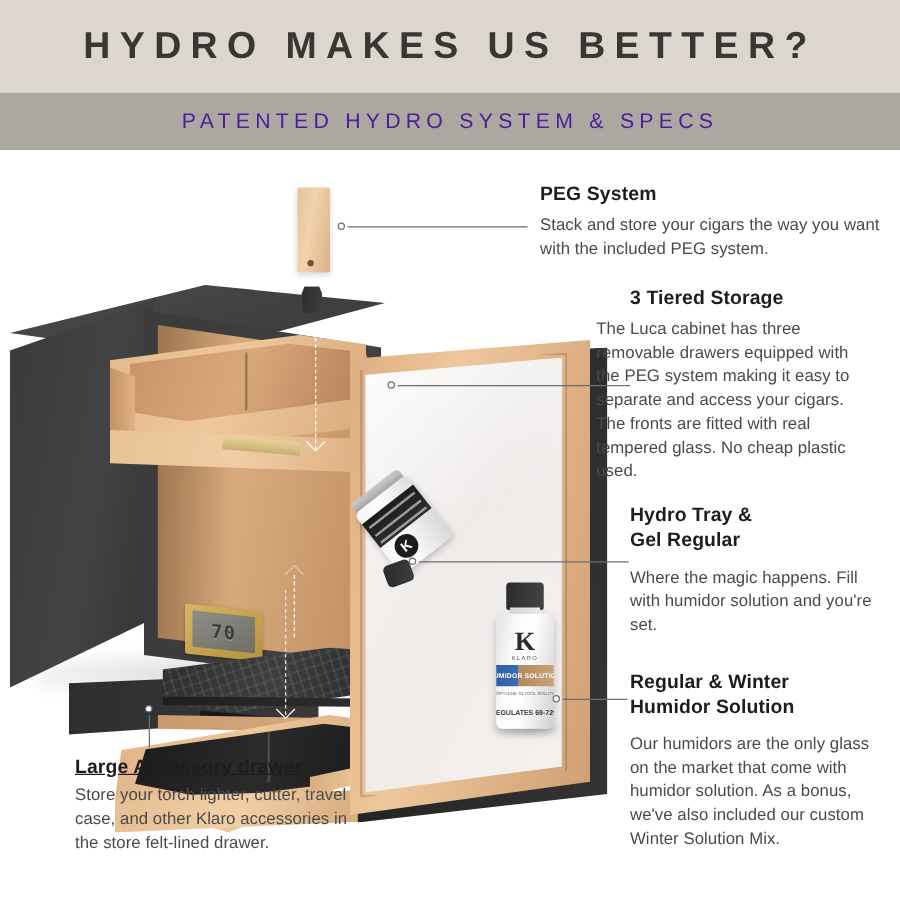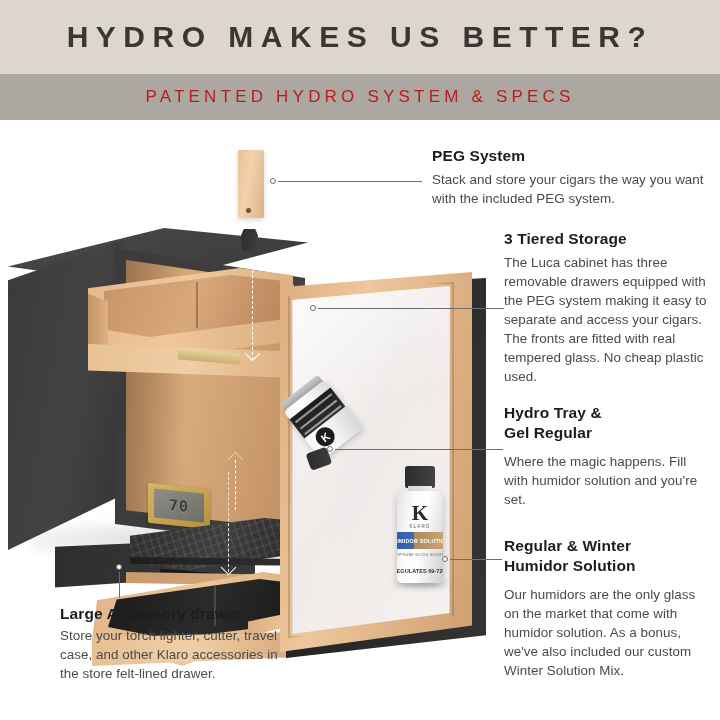--- a/index.html
+++ b/index.html
@@ -22,21 +22,21 @@
     font-size:30px; font-weight:bold; color:#3a3632;
     letter-spacing:7.5px; white-space:nowrap;
   }
   #header-subtitle-band{
     position:absolute; left:0; top:74px; width:720px; height:46px;
     background:#ada7a1;
   }
   #header-subtitle{
     position:absolute; left:0; top:74px; width:720px; height:46px;
     display:flex; align-items:center; justify-content:center;
-    font-size:17px; font-weight:500; color:#b91c1c;
+    font-size:17px; font-weight:500; color:#4c1d95;
     letter-spacing:4.2px; white-space:nowrap;
   }
 
   
   .callout-title{
     position:absolute; font-size:15.5px; font-weight:bold;
     color:#1d1d1d; line-height:1.28; letter-spacing:.1px;
   }
   .callout-body{
     position:absolute; font-size:13.4px; color:#4a4a4a;
@@ -443,30 +443,30 @@
 </div>
 
 <div class="leader-dot" style="left:270px; top:178px;"></div>
 <div class="leader-line-h" style="left:278px; top:181px; width:144px;"></div>
 <div class="callout-title" style="left:432px; top:146px; width:275px;">PEG System</div>
 <div class="callout-body" style="left:432px; top:170px; width:272px;">Stack and store your cigars the way you want with the included PEG system.</div>
 
 <div class="leader-dot" style="left:310px; top:305px;"></div>
 <div class="leader-line-h" style="left:318px; top:308px; width:186px;"></div>
 <div class="callout-title" style="left:504px; top:229px; width:210px;">3 Tiered Storage</div>
-<div class="callout-body" style="left:504px; top:253px; width:206px;">The Luca cabinet has three removable drawers equipped with the PEG system making it easy to separate and access your cigars. The fronts are fitted with real tempered glass. No cheap plastic used.</div>
+<div class="callout-body" style="left:477px; top:253px; width:206px;">The Luca cabinet has three removable drawers equipped with the PEG system making it easy to separate and access your cigars. The fronts are fitted with real tempered glass. No cheap plastic used.</div>
 
 <div class="leader-dot" style="left:327px; top:446px;"></div>
 <div class="leader-line-h" style="left:335px; top:449px; width:168px;"></div>
 <div class="callout-title" style="left:504px; top:403px; width:210px;">Hydro Tray &amp;</div>
 <div class="callout-title" style="left:504px; top:423px; width:210px;">Gel Regular</div>
 <div class="callout-body" style="left:504px; top:452px; width:206px;">Where the magic happens. Fill with humidor solution and you're set.</div>
 
 <div class="leader-dot" style="left:442px; top:556px;"></div>
 <div class="leader-line-h" style="left:450px; top:559px; width:52px;"></div>
 <div class="callout-title" style="left:504px; top:536px; width:212px;">Regular &amp; Winter</div>
 <div class="callout-title" style="left:504px; top:556px; width:212px;">Humidor Solution</div>
 <div class="callout-body" style="left:504px; top:585px; width:206px;">Our humidors are the only glass on the market that come with humidor solution. As a bonus, we've also included our custom Winter Solution Mix.</div>
 
 <div class="leader-dot" style="left:116px; top:564px;"></div>
 <div class="leader-line-v" style="left:119px; top:572px; height:26px;"></div>
-<div class="callout-title" style="left:60px; top:604px; width:270px;">Large Accessory drawer</div>
+<div class="callout-title" style="left:60px; top:604px; width:270px;text-decoration:underline;">Large Accessory drawer</div>
 <div class="callout-body" style="left:60px; top:626px; width:225px;">Store your torch lighter, cutter, travel case, and other Klaro accessories in the store felt-lined drawer.</div>
 
 </body></html>

